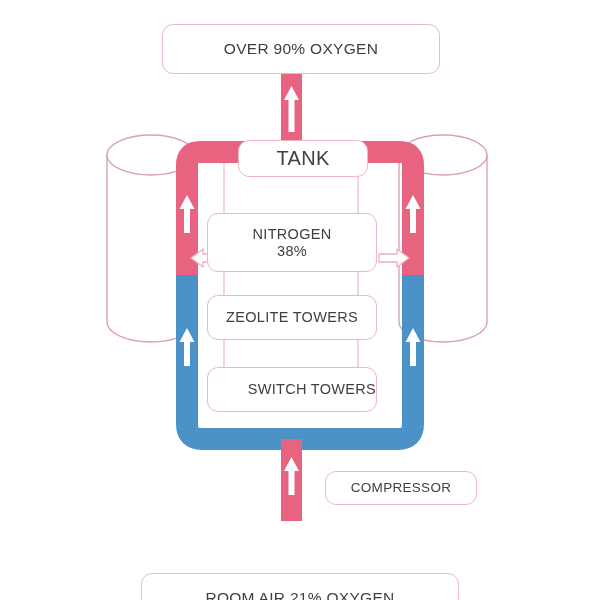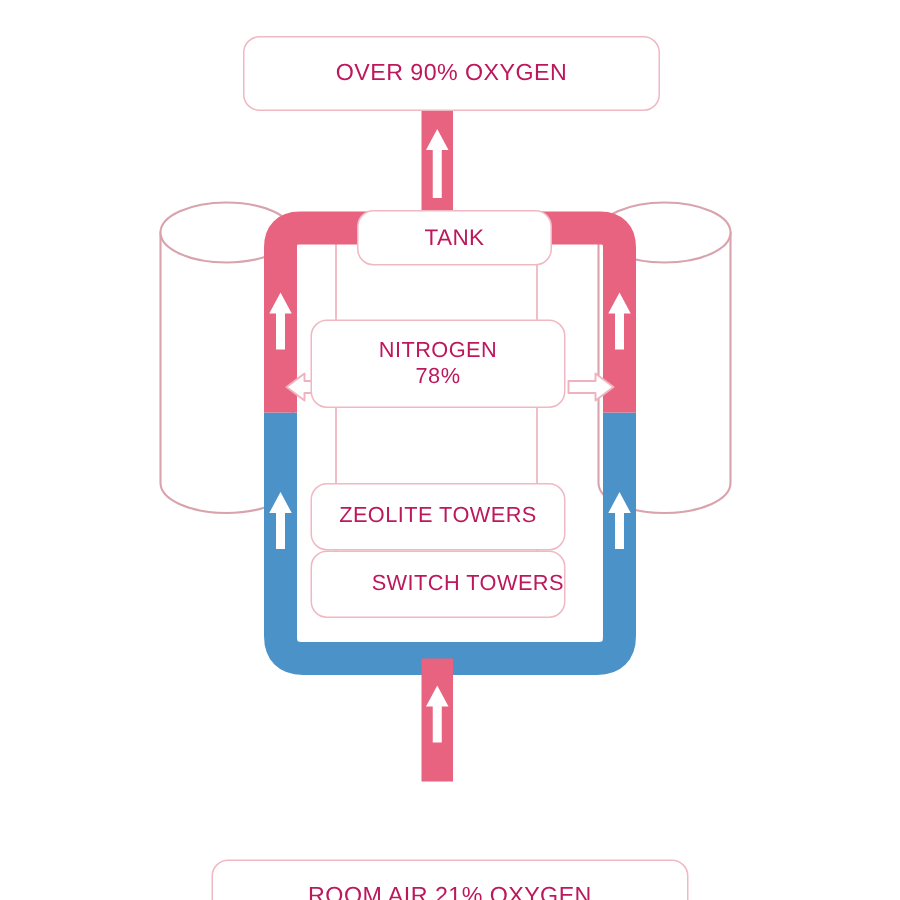--- a/index.html
+++ b/index.html
@@ -4,29 +4,29 @@
 <style>
   html,body{margin:0;padding:0;background:#ffffff;}
   body{width:600px;height:600px;overflow:hidden;
        font-family:"Liberation Sans","DejaVu Sans",sans-serif;}
   #stage{position:relative;width:600px;height:600px;background:#fff;}
   #svgroot{position:absolute;left:0;top:0;width:600px;height:600px;}
 
   .nodebox{position:absolute;box-sizing:border-box;
            background:#ffffff;border:1.4px solid #f0b8c2;border-radius:11px;
            display:flex;align-items:center;justify-content:center;
-           text-align:center;color:#be185d;letter-spacing:.3px;
+           text-align:center;color:#404040;letter-spacing:.3px;
            line-height:1.15;z-index:6;}
   .nodebox .lbl{display:block;}
   .sub{display:block;}
 
   #box-oxygen{left:162px;top:24px;width:278px;height:50px;font-size:15.5px;}
-  #box-tank{left:238px;top:140px;width:130px;height:37px;font-size:15px;}
+  #box-tank{left:238px;top:140px;width:130px;height:37px;font-size:20px;}
   #box-nitrogen{left:207px;top:213px;width:170px;height:59px;font-size:14.5px;}
-  #box-zeolite{left:207px;top:322px;width:170px;height:45px;font-size:14.5px;align-items:center;}
+  #box-zeolite{left:207px;top:295px;width:170px;height:45px;font-size:14.5px;align-items:center;}
   #box-switch{left:207px;top:367px;width:170px;height:45px;font-size:14.5px;justify-content:flex-end;}
   #box-compressor{left:325px;top:471px;width:152px;height:34px;font-size:13.5px;}
   #box-roomair{left:141px;top:546px;width:318px;height:50px;font-size:15.5px;margin-top:27px;}
 </style>
 </head>
 <body>
 
 <div id="stage">
 
   <svg id="svgroot" viewBox="0 0 600 600">
@@ -90,30 +90,33 @@
     <span class="lbl">OVER 90% OXYGEN</span>
   </div>
 
   <div class="nodebox" id="box-tank">
     <span class="lbl">TANK</span>
   </div>
 
   <div class="nodebox" id="box-nitrogen">
     <span>
       <span class="lbl">NITROGEN</span>
-      <span class="sub">78%</span>
+      <span class="sub">38%</span>
     </span>
   </div>
 
   <div class="nodebox" id="box-zeolite">
     <span class="lbl">ZEOLITE TOWERS</span>
   </div>
 
   <div class="nodebox" id="box-switch">
     <span class="lbl">SWITCH TOWERS</span>
   </div>
 
+  <div class="nodebox" id="box-compressor">
+    <span class="lbl">COMPRESSOR</span>
+  </div>
 
   <div class="nodebox" id="box-roomair">
     <span class="lbl">ROOM AIR 21% OXYGEN</span>
   </div>
 
 </div>
 
 </body></html>

